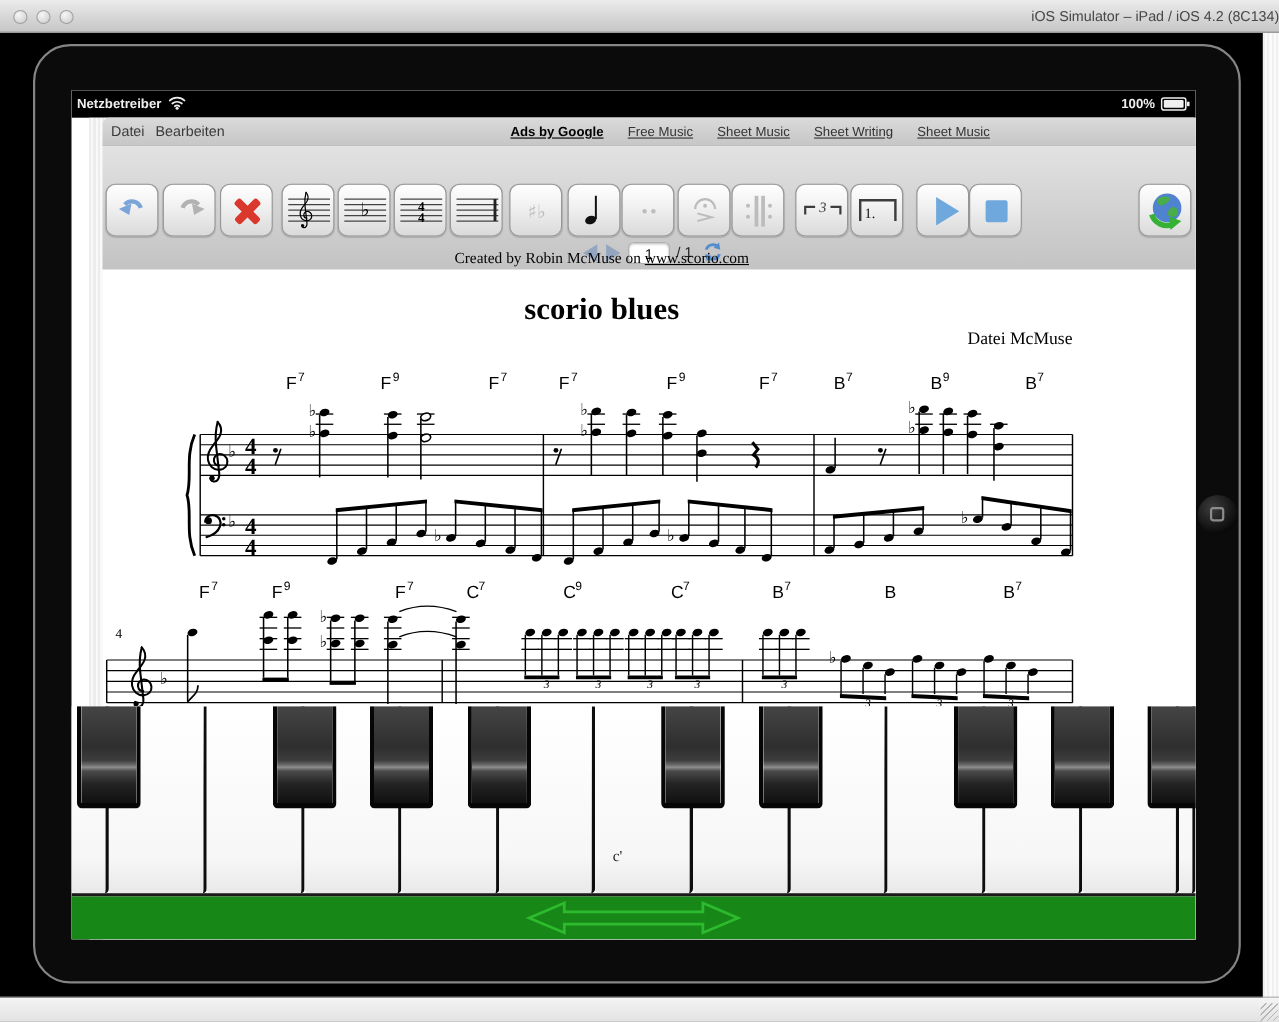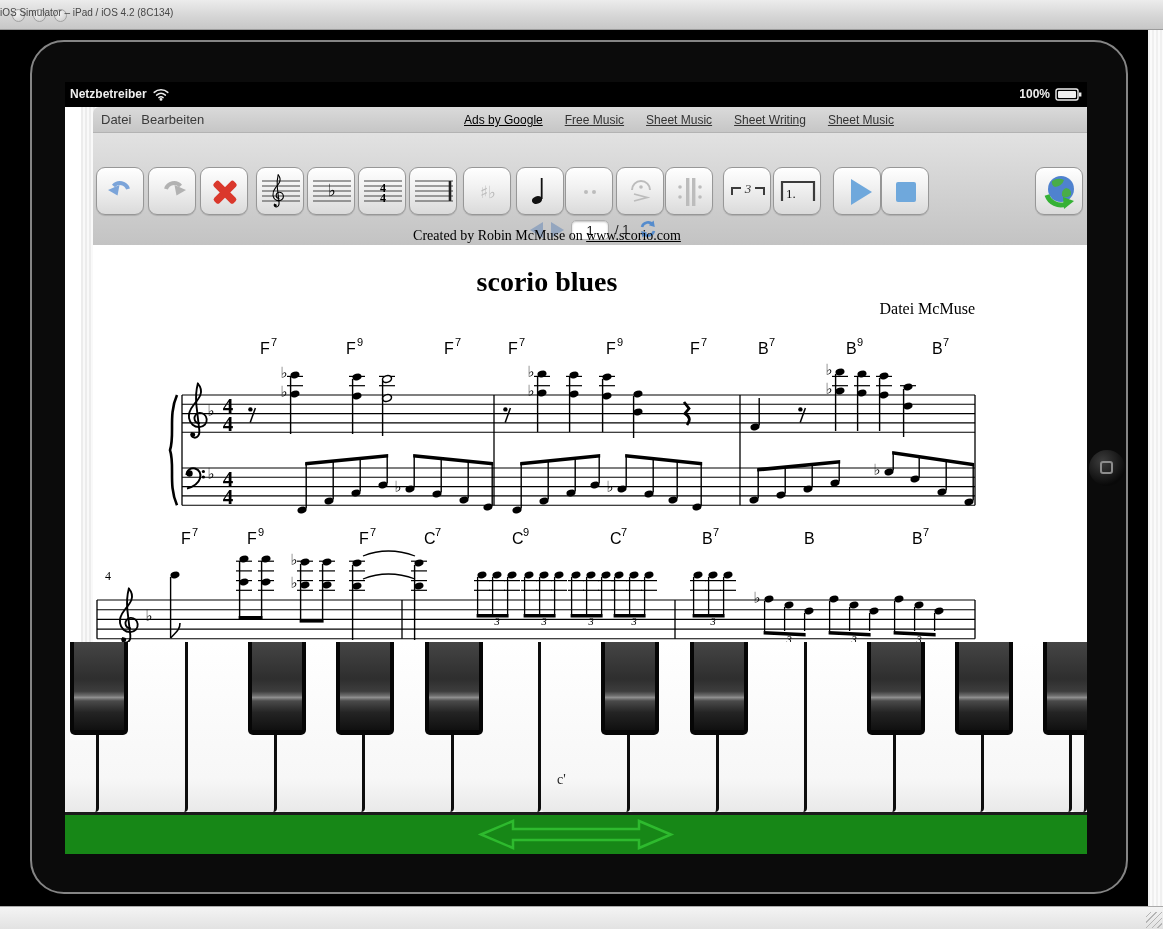--- a/index.html
+++ b/index.html
@@ -5,51 +5,51 @@
   html,body{margin:0;padding:0;background:#333;}
   *{box-sizing:border-box;}
   body{font-family:"Liberation Sans",sans-serif;}
   .mac-window{position:relative;width:1163px;height:929px;background:#000;overflow:hidden;}
   .titlebar{position:absolute;left:0;top:0;width:1163px;height:30px;
     background:linear-gradient(180deg,#ececec 0%,#d6d6d6 55%,#c7c7c7 100%);
     border-bottom:1px solid #9b9b9b;}
   .traffic{position:absolute;left:12px;top:9px;display:flex;gap:8px;}
   .light{width:13px;height:13px;border-radius:50%;border:1px solid #a2a2a2;
     background:radial-gradient(circle at 35% 30%,#f6f6f6,#c9c9c9);}
-  .win-title{position:absolute;left:0;right:0;top:7px;text-align:left;font-size:10px;color:#474747;}
+  .win-title{position:absolute;left:0;right:0;top:7px;text-align:right;font-size:13px;color:#474747;}
   .right-strip{position:absolute;right:0;top:30px;width:15px;height:899px;
     background:repeating-linear-gradient(90deg,#f0f0f0 0 2px,#fbfbfb 2px 4px);}
   .bottom-strip{position:absolute;left:0;bottom:0;width:1163px;height:23px;
     background:linear-gradient(180deg,#f4f4f4,#e2e2e2);border-top:1px solid #aaa;}
   .grip{position:absolute;right:1px;bottom:1px;width:16px;height:16px;
     background:repeating-linear-gradient(135deg,transparent 0 3px,#b5b5b5 3px 4px);}
   
   .ipad{position:absolute;left:30px;top:40px;width:1098px;height:854px;border-radius:34px;
     background:#0b0b0b;border:2px solid #858585;}
   .home-btn{position:absolute;left:1057px;top:408px;width:36px;height:36px;border-radius:50%;
     background:radial-gradient(circle at 38% 32%,#3d3d3d,#090909 72%);}
   .home-square{position:absolute;left:11px;top:11px;width:13px;height:13px;border:2px solid #8c8c8c;border-radius:3px;}
   .screen{position:absolute;left:33px;top:40px;width:1022px;height:772px;background:#fff;overflow:hidden;}
   
   .statusbar{position:absolute;left:0;top:0;width:1022px;height:25px;background:#000;color:#efefef;
     font-size:12px;font-weight:bold;}
-  .sb-left{position:absolute;left:5px;top:5px;display:flex;align-items:flex-end;gap:6px;}
+  .sb-left{position:absolute;left:5px;top:5px;display:flex;align-items:flex-start;gap:6px;}
   .sb-time{position:absolute;left:0;right:0;top:5px;text-align:center;color:#fff;}
   .sb-right{position:absolute;right:5px;top:5px;display:flex;align-items:center;gap:5px;}
   
   .app-frame{position:absolute;left:16px;top:25px;width:1022px;height:876px;
     background:repeating-linear-gradient(90deg,#ececec 0 2px,#f9f9f9 2px 4px);}
   .app-view{position:absolute;left:12px;top:0;width:998px;height:747px;background:#fff;border-radius:6px 6px 0 0;overflow:hidden;}
   .menubar{position:absolute;left:0;top:0;width:998px;height:26px;
     background:linear-gradient(180deg,#dadada,#c6c6c6);border-bottom:1px solid #b3b3b3;
     font-size:13px;color:#3a3a3a;}
   .menus{position:absolute;left:8px;top:5px;display:flex;gap:10px;}
   .adlinks{position:absolute;left:371px;top:6px;display:flex;gap:22px;font-size:12px;color:#333;}
   .adlinks span{text-decoration:underline;cursor:pointer;}
-  .adlinks .bold{font-weight:normal;color:#000;}
+  .adlinks .bold{font-weight:bold;color:#000;}
   .toolbar{position:absolute;left:0;top:26px;width:998px;height:112px;
     background:linear-gradient(180deg,#e2e2e2 0%,#cfcfcf 60%,#c3c3c3 100%);}
   .tbtn{position:absolute;top:34px;width:48px;height:48px;border-radius:9px;border:1px solid #979797;
     background:linear-gradient(180deg,#ffffff 0%,#f0f0f0 45%,#dadada 100%);
     box-shadow:inset 0 1px 0 #fff, 0 1px 1px rgba(0,0,0,.15);cursor:pointer;}
   .tbtn svg{position:absolute;left:0;top:0;}
   
   .navrow{position:absolute;top:86px;left:0;width:998px;height:24px;}
   .tri{position:absolute;width:0;height:0;border-style:solid;cursor:pointer;}
   .tri-left{left:437px;top:3px;border-width:8px 13px 8px 0;border-color:transparent #94a6bf transparent transparent;}

